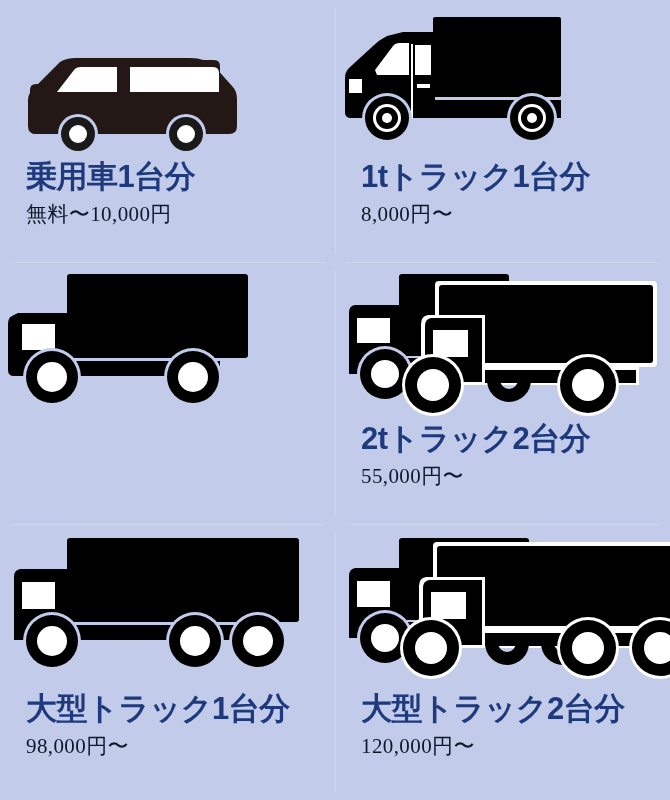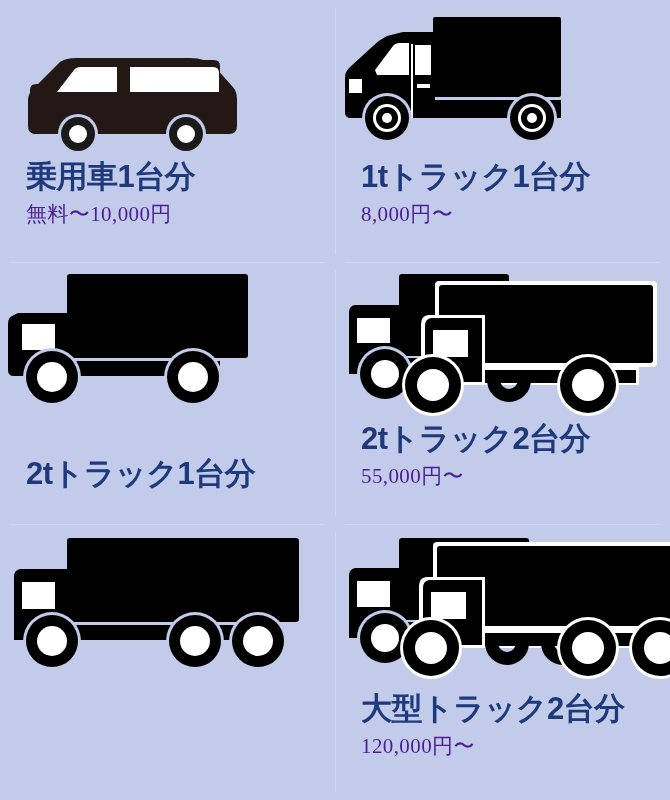--- a/index.html
+++ b/index.html
@@ -71,21 +71,21 @@
     color: #1e3a7c;
     letter-spacing: -0.5px;
     line-height: 1.08;
     white-space: nowrap;
   }
 
   .price {
     margin-top: 7px;
     font-size: 21px;
     font-weight: 400;
-    color: #4c1d95;
+    color: #0f172a;
     font-family: "Liberation Serif", "DejaVu Serif", serif;
     letter-spacing: 0.4px;
     white-space: nowrap;
   }
 </style>
 </head>
 <body>
 
 <div id="grid">
 
@@ -168,21 +168,20 @@
 
         <circle cx="52" cy="115" r="29" fill="#c2cbe9"></circle>
         <circle cx="52" cy="115" r="26" fill="#000000"></circle>
         <circle cx="52" cy="115" r="15" fill="#ffffff"></circle>
         <circle cx="193" cy="115" r="29" fill="#c2cbe9"></circle>
         <circle cx="193" cy="115" r="26" fill="#000000"></circle>
         <circle cx="193" cy="115" r="15" fill="#ffffff"></circle>
       </svg>
     </div>
     <div class="caption">
-      <div class="title">2tトラック1台分</div>
     </div>
   </div>
 
   <div class="cell row2 col2 divider-h divider-v">
     <div class="art">
       <svg width="340" height="170" viewBox="0 0 340 170" xmlns="http://www.w3.org/2000/svg">
 
         <g fill="#000000">
           <rect x="64" y="12" width="110" height="82" rx="3"></rect>
           <rect x="58" y="96" width="100" height="14"></rect>
@@ -231,20 +230,24 @@
         <circle cx="52" cy="117" r="29" fill="#c2cbe9"></circle>
         <circle cx="52" cy="117" r="26" fill="#000000"></circle>
         <circle cx="52" cy="117" r="15" fill="#ffffff"></circle>
         <circle cx="195" cy="117" r="29" fill="#c2cbe9"></circle>
         <circle cx="195" cy="117" r="26" fill="#000000"></circle>
         <circle cx="195" cy="117" r="15" fill="#ffffff"></circle>
         <circle cx="258" cy="117" r="29" fill="#c2cbe9"></circle>
         <circle cx="258" cy="117" r="26" fill="#000000"></circle>
         <circle cx="258" cy="117" r="15" fill="#ffffff"></circle>
       </svg>
+    </div>
+    <div class="caption">
+      <div class="title">大型トラック1台分</div>
+      <div class="price">98,000円〜</div>
     </div>
   </div>
 
   <div class="cell row3 col2 divider-h divider-v">
     <div class="art">
       <svg width="340" height="180" viewBox="0 0 340 180" xmlns="http://www.w3.org/2000/svg">
 
         <g fill="#000000">
           <rect x="64" y="14" width="130" height="82" rx="3"></rect>
           <rect x="58" y="98" width="110" height="14"></rect>

